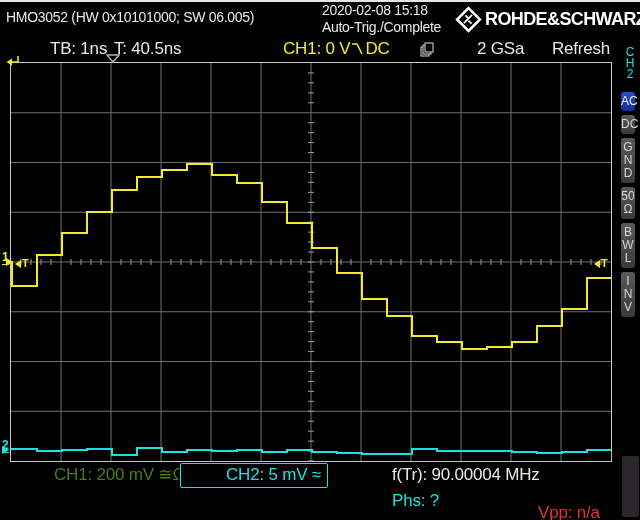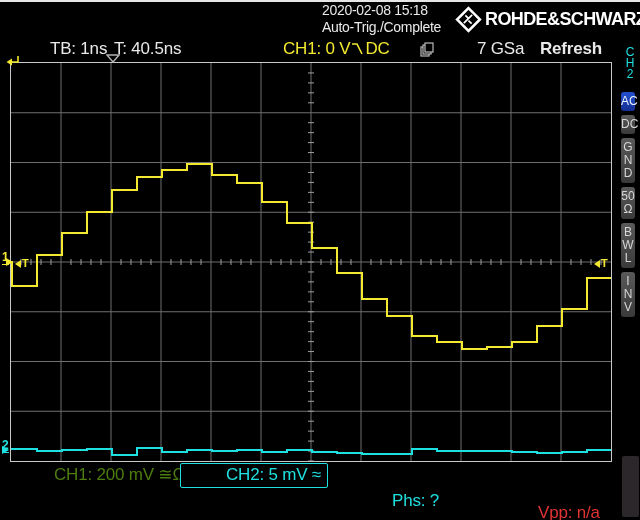--- a/index.html
+++ b/index.html
@@ -40,20 +40,21 @@
          border-right:6px solid currentColor;display:inline-block;vertical-align:middle;}
   .mklabel{font-size:12px;line-height:12px;font-weight:bold;border-bottom:1px solid currentColor;}
   .tlabel{font-size:11px;line-height:11px;font-weight:bold;vertical-align:middle;}
   .trigrow{display:flex;align-items:center;gap:1px;}
 </style>
 </head>
 <body>
 
 <div id="screen">
 
+  <div class="abs t14 wht" style="left:6px;top:9px;">HMO3052 (HW 0x10101000; SW 06.005)</div>
   <div class="abs t14 wht" style="left:322px;top:2px;text-align:center;">2020-02-08 15:18</div>
   <div class="abs t14 wht" style="left:322px;top:19px;">Auto-Trig./Complete</div>
 
   <div id="logo">
     <svg width="27" height="27" viewBox="0 0 26 26">
       <path d="M13 2 L24 13 L13 24 L2 13 Z" fill="none" stroke="#ffffff" stroke-width="2.4"></path>
       <path d="M8.5 16.5 L16.5 8.5" stroke="#ffffff" stroke-width="1.6"></path>
       <path d="M10 9 L13 12" stroke="#ffffff" stroke-width="1.6"></path>
       <path d="M13 14 L16 17" stroke="#ffffff" stroke-width="1.6"></path>
     </svg>
@@ -71,22 +72,22 @@
       <path d="M1 3 H6 L11 13" fill="none" stroke="#f2e930" stroke-width="1.6"></path>
     </svg>
     <span>DC</span>
   </div>
 
   <svg class="abs" style="left:420px;top:42px;" width="14" height="16" viewBox="0 0 14 16">
     <rect x="1" y="5" width="8" height="9" fill="#000" stroke="#bbbbbb" stroke-width="1.2"></rect>
     <rect x="3" y="3" width="8" height="9" fill="#000" stroke="#bbbbbb" stroke-width="1.2"></rect>
     <rect x="5" y="1" width="8" height="9" fill="#000" stroke="#bbbbbb" stroke-width="1.2"></rect>
   </svg>
-  <div class="abs t15 wht" style="left:437px;top:40px;">7 GSa</div>
-  <div class="abs t15 wht" style="left:500px;top:40px;font-weight:bold;">Refresh</div>
+  <div class="abs t15 wht" style="left:437px;top:40px;">2 GSa</div>
+  <div class="abs t15 wht" style="left:512px;top:40px;">Refresh</div>
 
   <div id="graticule">
     <svg width="600" height="398" viewBox="0 0 600 398">
         <line x1="50" y1="0" x2="50" y2="398" stroke="#6f6f6f" stroke-width="1"></line>
         <line x1="100" y1="0" x2="100" y2="398" stroke="#6f6f6f" stroke-width="1"></line>
         <line x1="150" y1="0" x2="150" y2="398" stroke="#6f6f6f" stroke-width="1"></line>
         <line x1="200" y1="0" x2="200" y2="398" stroke="#6f6f6f" stroke-width="1"></line>
         <line x1="250" y1="0" x2="250" y2="398" stroke="#6f6f6f" stroke-width="1"></line>
         <line x1="300" y1="0" x2="300" y2="398" stroke="#6f6f6f" stroke-width="1"></line>
         <line x1="350" y1="0" x2="350" y2="398" stroke="#6f6f6f" stroke-width="1"></line>
@@ -228,15 +229,16 @@
       <div class="skey">50<br>Ω</div>
       <div class="skey">B<br>W<br>L</div>
       <div class="skey">I<br>N<br>V</div>
     </div>
   <div id="footer-panel"></div>
 
   <div class="abs t15 dim" style="left:14px;top:466px;">CH1: 200 mV ≅Ω</div>
   <div id="ch2box">
     <span class="t15 cyn">CH2: 5 mV ≈</span>
   </div>
+  <div class="abs t15 wht" style="left:352px;top:466px;">f(Tr): 90.00004 MHz</div>
   <div class="abs t15 cyn" style="left:352px;top:492px;">Phs: ?</div>
   <div class="abs t15 red" style="left:498px;top:504px;text-align:center;">Vpp: n/a</div>
 </div>
 
 </body></html>

